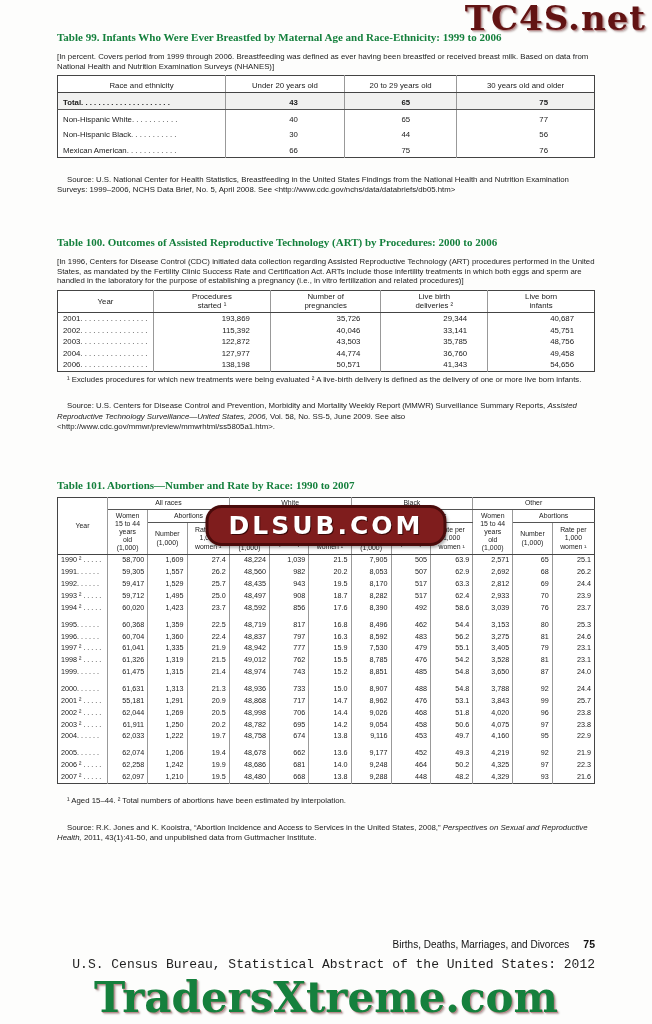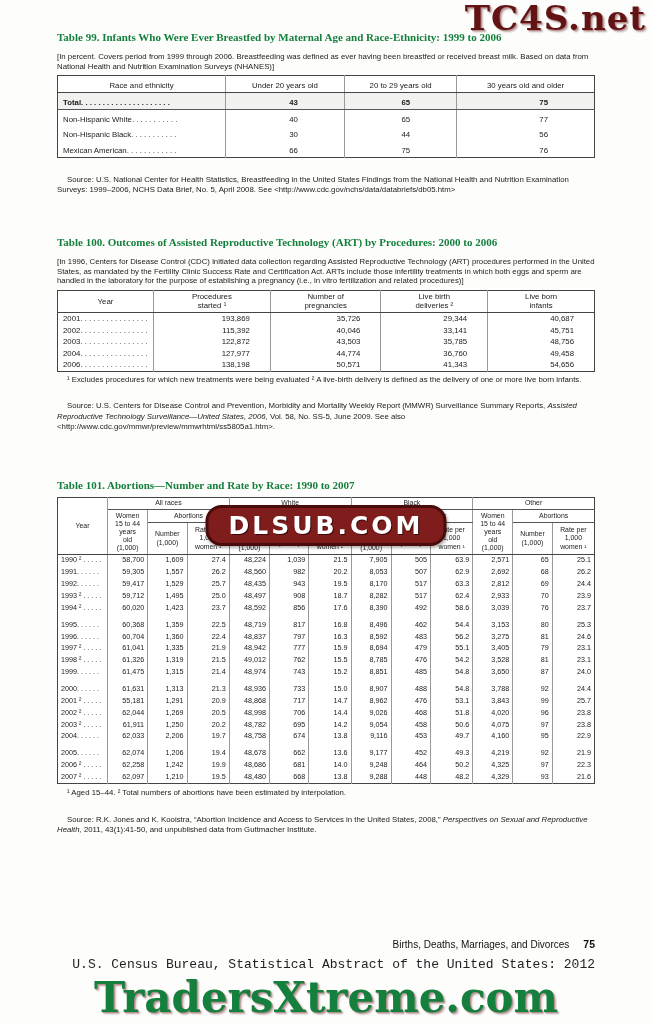--- a/index.html
+++ b/index.html
@@ -39,21 +39,21 @@
 
   .t101 th { font-size: 6.9px; padding: 1.5px 1px; }
   .t101 td { font-size: 7.2px; padding: 1.7px 2px; }
   .t101 td.num { padding-right: 3px; }
   .t101 td.lbl { padding-left: 3px; }
   .t101 thead th { border-bottom: none; }
   .t101 tr.hr1 th.grp { border-bottom: 1px solid #555; }
   .t101 tr.hr2 th.ab { border-bottom: 1px solid #555; }
   .t101 th.year-h, .t101 th.women, .t101 tr.hr3 th { border-bottom: 1px solid #444; }
   .t101 tr.gap td { height: 5px; padding: 0; font-size: 3px; line-height: 1; }
-  .t101 { margin-bottom: 4px; padding-left: 40px; }
+  .t101 { margin-bottom: 12px; padding-left: 40px; }
 
   .sec-100 { margin-top: 40px; }
   .sec-101 { margin-top: 46px; }
 
   .wm-top {
     position: absolute; top: -2px; right: 6px; z-index: 5;
     font-family: "DejaVu Serif", serif; font-weight: bold; font-size: 34px;
     color: #621313; text-shadow: 1px 1px 0 #b98c8c, 2px 2px 2px rgba(60,10,10,0.35);
     letter-spacing: 1px;
   }
@@ -394,21 +394,21 @@
             <td class="num">24.6</td>
           </tr>
           <tr>
             <td class="lbl">1997 ² . . . . .</td>
             <td class="num">61,041</td>
             <td class="num">1,335</td>
             <td class="num">21.9</td>
             <td class="num">48,942</td>
             <td class="num">777</td>
             <td class="num">15.9</td>
-            <td class="num">8,694</td>
+            <td class="num">7,530</td>
             <td class="num">479</td>
             <td class="num">55.1</td>
             <td class="num">3,405</td>
             <td class="num">79</td>
             <td class="num">23.1</td>
           </tr>
           <tr>
             <td class="lbl">1998 ² . . . . .</td>
             <td class="num">61,326</td>
             <td class="num">1,319</td>
@@ -509,21 +509,21 @@
             <td class="num">9,054</td>
             <td class="num">458</td>
             <td class="num">50.6</td>
             <td class="num">4,075</td>
             <td class="num">97</td>
             <td class="num">23.8</td>
           </tr>
           <tr>
             <td class="lbl">2004. . . . . .</td>
             <td class="num">62,033</td>
-            <td class="num">2,206</td>
+            <td class="num">1,222</td>
             <td class="num">19.7</td>
             <td class="num">48,758</td>
             <td class="num">674</td>
             <td class="num">13.8</td>
             <td class="num">9,116</td>
             <td class="num">453</td>
             <td class="num">49.7</td>
             <td class="num">4,160</td>
             <td class="num">95</td>
             <td class="num">22.9</td>

